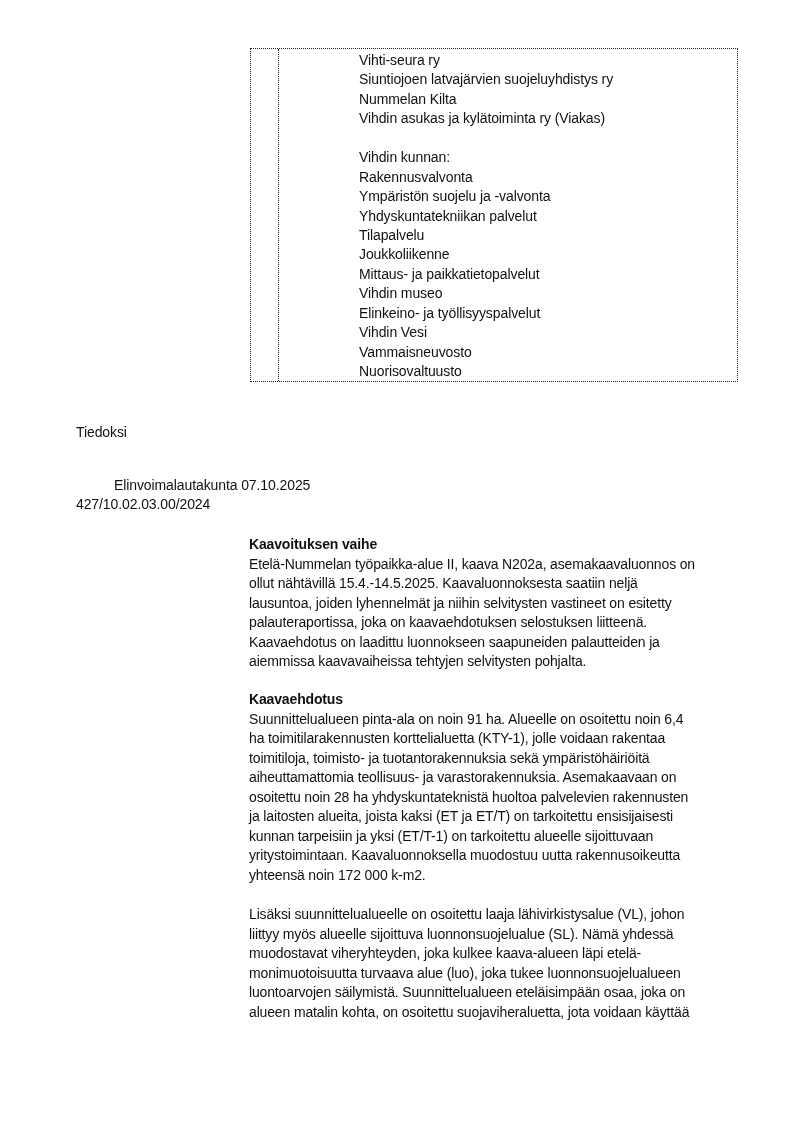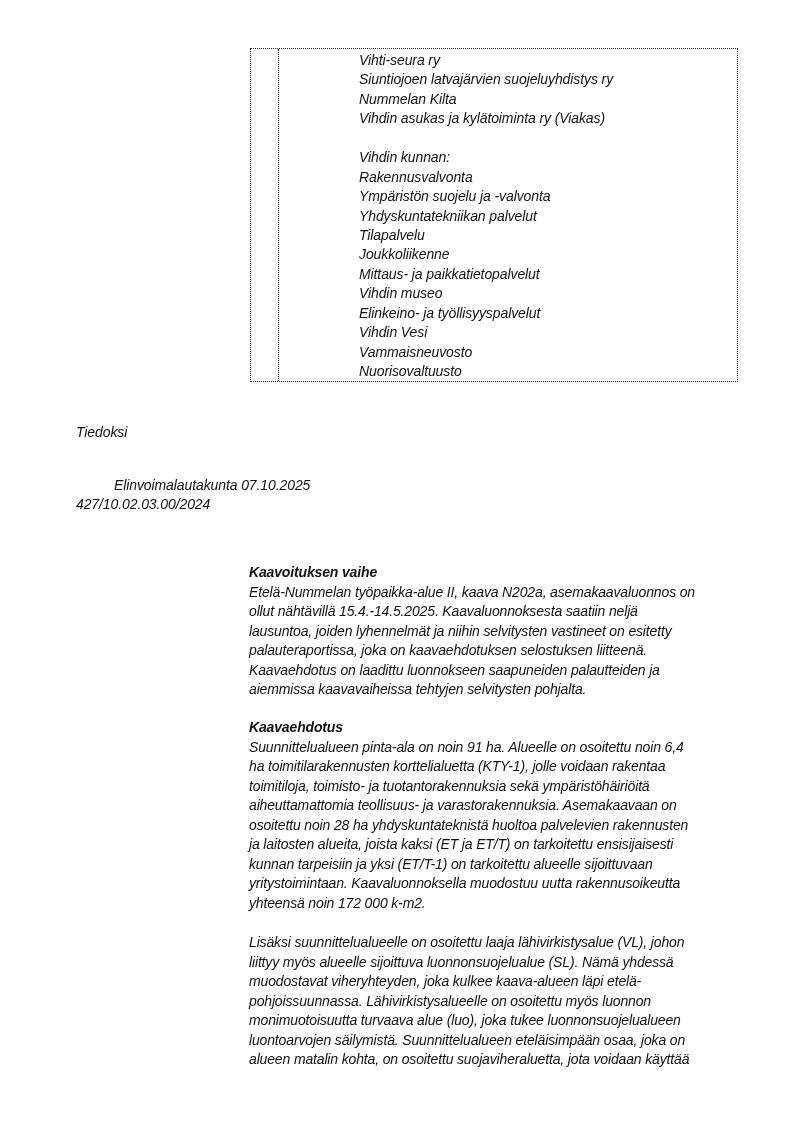--- a/index.html
+++ b/index.html
@@ -1,36 +1,36 @@
 <!DOCTYPE html>
 <html><head>
 <meta charset="utf-8">
 <style>
   html, body { margin: 0; padding: 0; background: #ffffff; }
   body {
     width: 794px; height: 1122px; position: relative; overflow: hidden;
     font-family: "Liberation Sans", "DejaVu Sans", sans-serif;
     color: #111111;
   }
-  .page { position: absolute; left: 0; top: 0; width: 794px; height: 1122px; font-style: italic; }
+  .page { position: absolute; left: 0; top: 0; width: 794px; height: 1122px; }
   .tbl {
     position: absolute; left: 250px; top: 48px; width: 488px; height: 334px;
     border: 1px dotted #222; box-sizing: border-box;
   }
   .tbl .divider {
     position: absolute; left: 27px; top: 0; bottom: 0; width: 0;
     border-left: 1px dotted #222;
   }
   .tbl .cell-list {
     position: absolute; left: 108px; top: 2px;
     font-size: 14px; line-height: 19.45px; letter-spacing: -0.1px;
   }
   .tbl .cell-list div { height: 19.45px; white-space: nowrap; }
   .text { position: absolute; font-size: 14px; line-height: 19.5px; white-space: nowrap; letter-spacing: -0.1px; }
-  .section { position: absolute; left: 249px; width: 495px; font-size: 14px; line-height: 19.5px; letter-spacing: -0.15px; margin-top: 28px; }
+  .section { position: absolute; left: 249px; width: 495px; font-size: 14px; line-height: 19.5px; letter-spacing: -0.15px; }
   .section .heading { font-weight: bold; }
   .section .para div { white-space: nowrap; height: 19.5px; }
 </style>
 </head>
 <body>
 
 <div class="page">
 
   <div class="tbl">
     <div class="divider"></div>
@@ -85,20 +85,19 @@
       <div>yritystoimintaan.  Kaavaluonnoksella muodostuu  uutta rakennusoikeutta</div>
       <div>yhteensä noin 172 000 k-m2.</div>
     </div>
   </div>
 
   <div class="section" style="top:905px;">
     <div class="para">
       <div>Lisäksi suunnittelualueelle on osoitettu laaja lähivirkistysalue (VL), johon</div>
       <div>liittyy myös  alueelle sijoittuva luonnonsuojelualue  (SL). Nämä yhdessä</div>
       <div>muodostavat  viheryhteyden,  joka kulkee  kaava-alueen läpi etelä-</div>
-      <div>pohjoissuunnassa. Lähivirkistysalueelle on osoitettu myös  luonnon</div>
       <div>monimuotoisuutta  turvaava alue (luo), joka tukee  luonnonsuojelualueen</div>
       <div>luontoarvojen  säilymistä. Suunnittelualueen  eteläisimpään osaa, joka on</div>
       <div>alueen matalin kohta,  on osoitettu suojaviheraluetta, jota voidaan käyttää</div>
     </div>
   </div>
 
 </div>
 
 </body></html>

